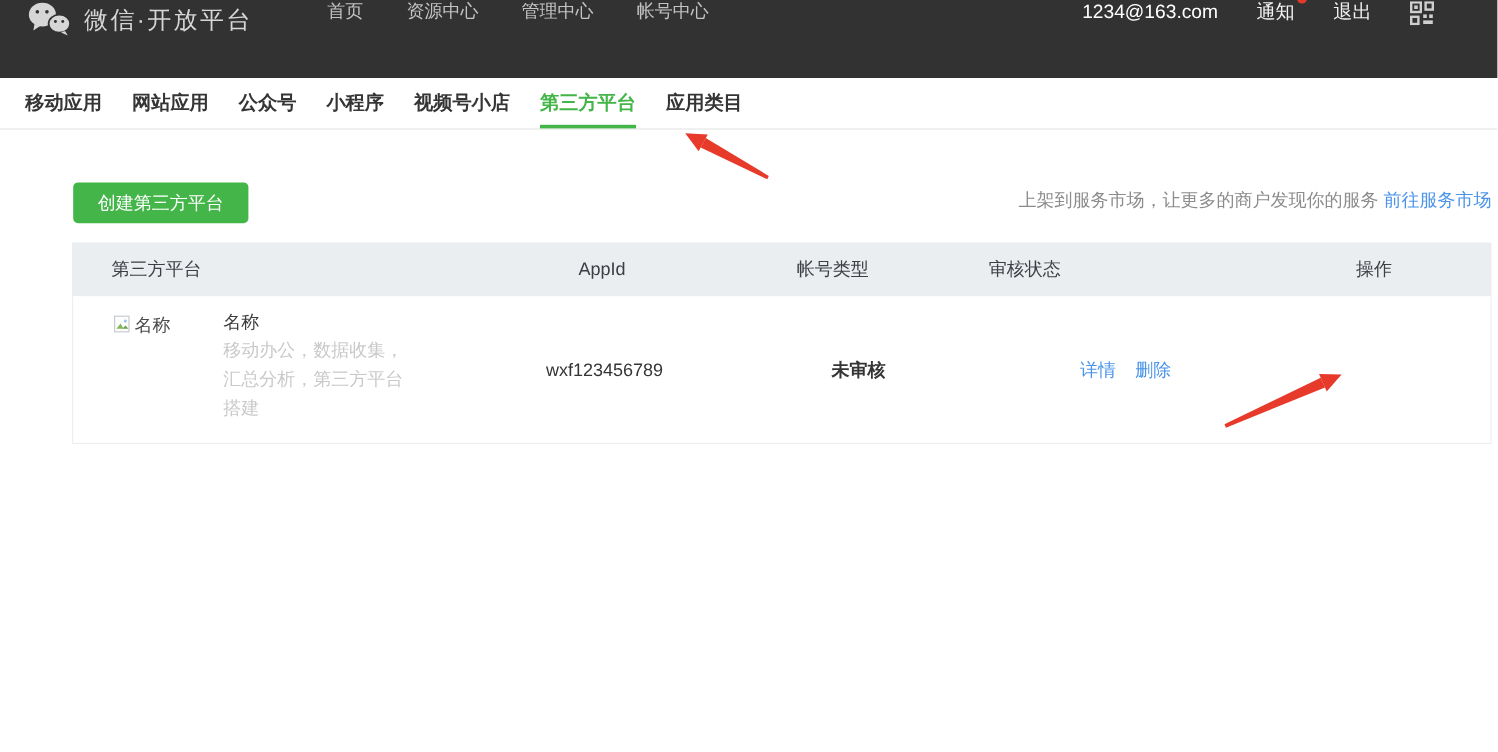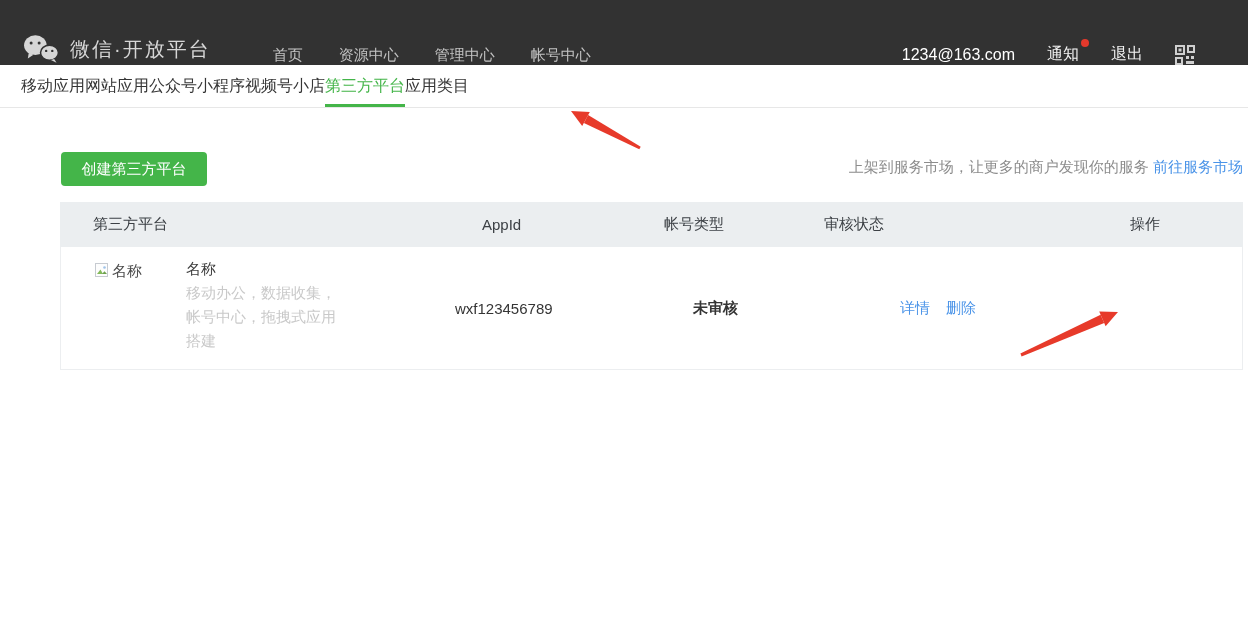--- a/index.html
+++ b/index.html
@@ -1,35 +1,35 @@
 <!DOCTYPE html>
 <html><head>
 <meta charset="utf-8">
 <style>
   * { margin:0; padding:0; box-sizing:border-box; }
   html,body { width:1248px; height:627px; overflow:hidden; background:#fff;
     font-family:"Liberation Sans","DejaVu Sans",sans-serif; }
 
   
-  .topbar { height:65px; background:#323232; display:flex; align-items:flex-end;
+  .topbar { height:65px; background:#323232; display:flex; align-items:flex-start;
     padding:0 53px 0 22px; white-space:nowrap; }
   .brand { display:flex; align-items:center; gap:10px; }
   .brand-title { font-size:20px; color:#d6d6d6; letter-spacing:2px; }
   .topnav { display:flex; gap:36px; margin-left:62px; }
   .topnav a { font-size:15px; color:#c3c3c3; text-decoration:none; cursor:pointer; }
   .top-right { margin-left:auto; display:flex; align-items:center; gap:32px; }
   .email { font-size:16px; color:#ffffff; }
   .top-link { font-size:16px; color:#f2f2f2; text-decoration:none; cursor:pointer; position:relative; }
   .notice-dot { position:absolute; top:-5px; right:-10px; width:8px; height:8px;
     border-radius:50%; background:#e3392c; }
   .qr-btn { display:flex; align-items:center; cursor:pointer; background:none; border:none; }
 
   
   .tabbar { height:43px; border-bottom:1px solid #e7e7e7; display:flex;
-    align-items:center; padding-left:21px; white-space:nowrap; }
+    align-items:center; padding-left:21px; gap:25px; white-space:nowrap;font-weight:bold; }
   .tab { font-size:16px; color:#353535; text-decoration:none; cursor:pointer;
     position:relative; height:43px; display:flex; align-items:center; }
   .tab.active { color:#44b549; }
   .tab.active::after { content:""; position:absolute; left:0; right:0; bottom:1px;
     height:3px; background:#44b549; }
 
   
   .content { position:relative; height:519px;margin-left:40px; }
 
   .create-btn { position:absolute; left:21px; top:44px; width:146px; height:34px;
@@ -149,21 +149,21 @@
             <rect x="1.5" y="1.5" width="12" height="13" fill="#fdfdfd" stroke="#c7cbd1" stroke-width="1"></rect>
             <circle cx="10.5" cy="5.5" r="1.3" fill="#9fc3e8"></circle>
             <polygon points="3,12 6.5,7.5 9,12" fill="#83b959"></polygon>
             <polygon points="8,12 10.5,9.2 13,12" fill="#6da04e"></polygon>
           </svg>
           <span class="alt-text">名称</span>
         </div>
         <div class="name-stack">
           <div class="name">名称</div>
           <div class="desc">移动办公，数据收集，</div>
-          <div class="desc">帐号中心，拖拽式应用</div>
+          <div class="desc">汇总分析，第三方平台</div>
           <div class="desc">搭建</div>
         </div>
       </div>
       <div class="v-center">wxf123456789</div>
       <div class="v-center c-status">未审核</div>
       <div class="v-center c-action">
         <a>详情</a>
         <a>删除</a>
       </div>
     </div>

